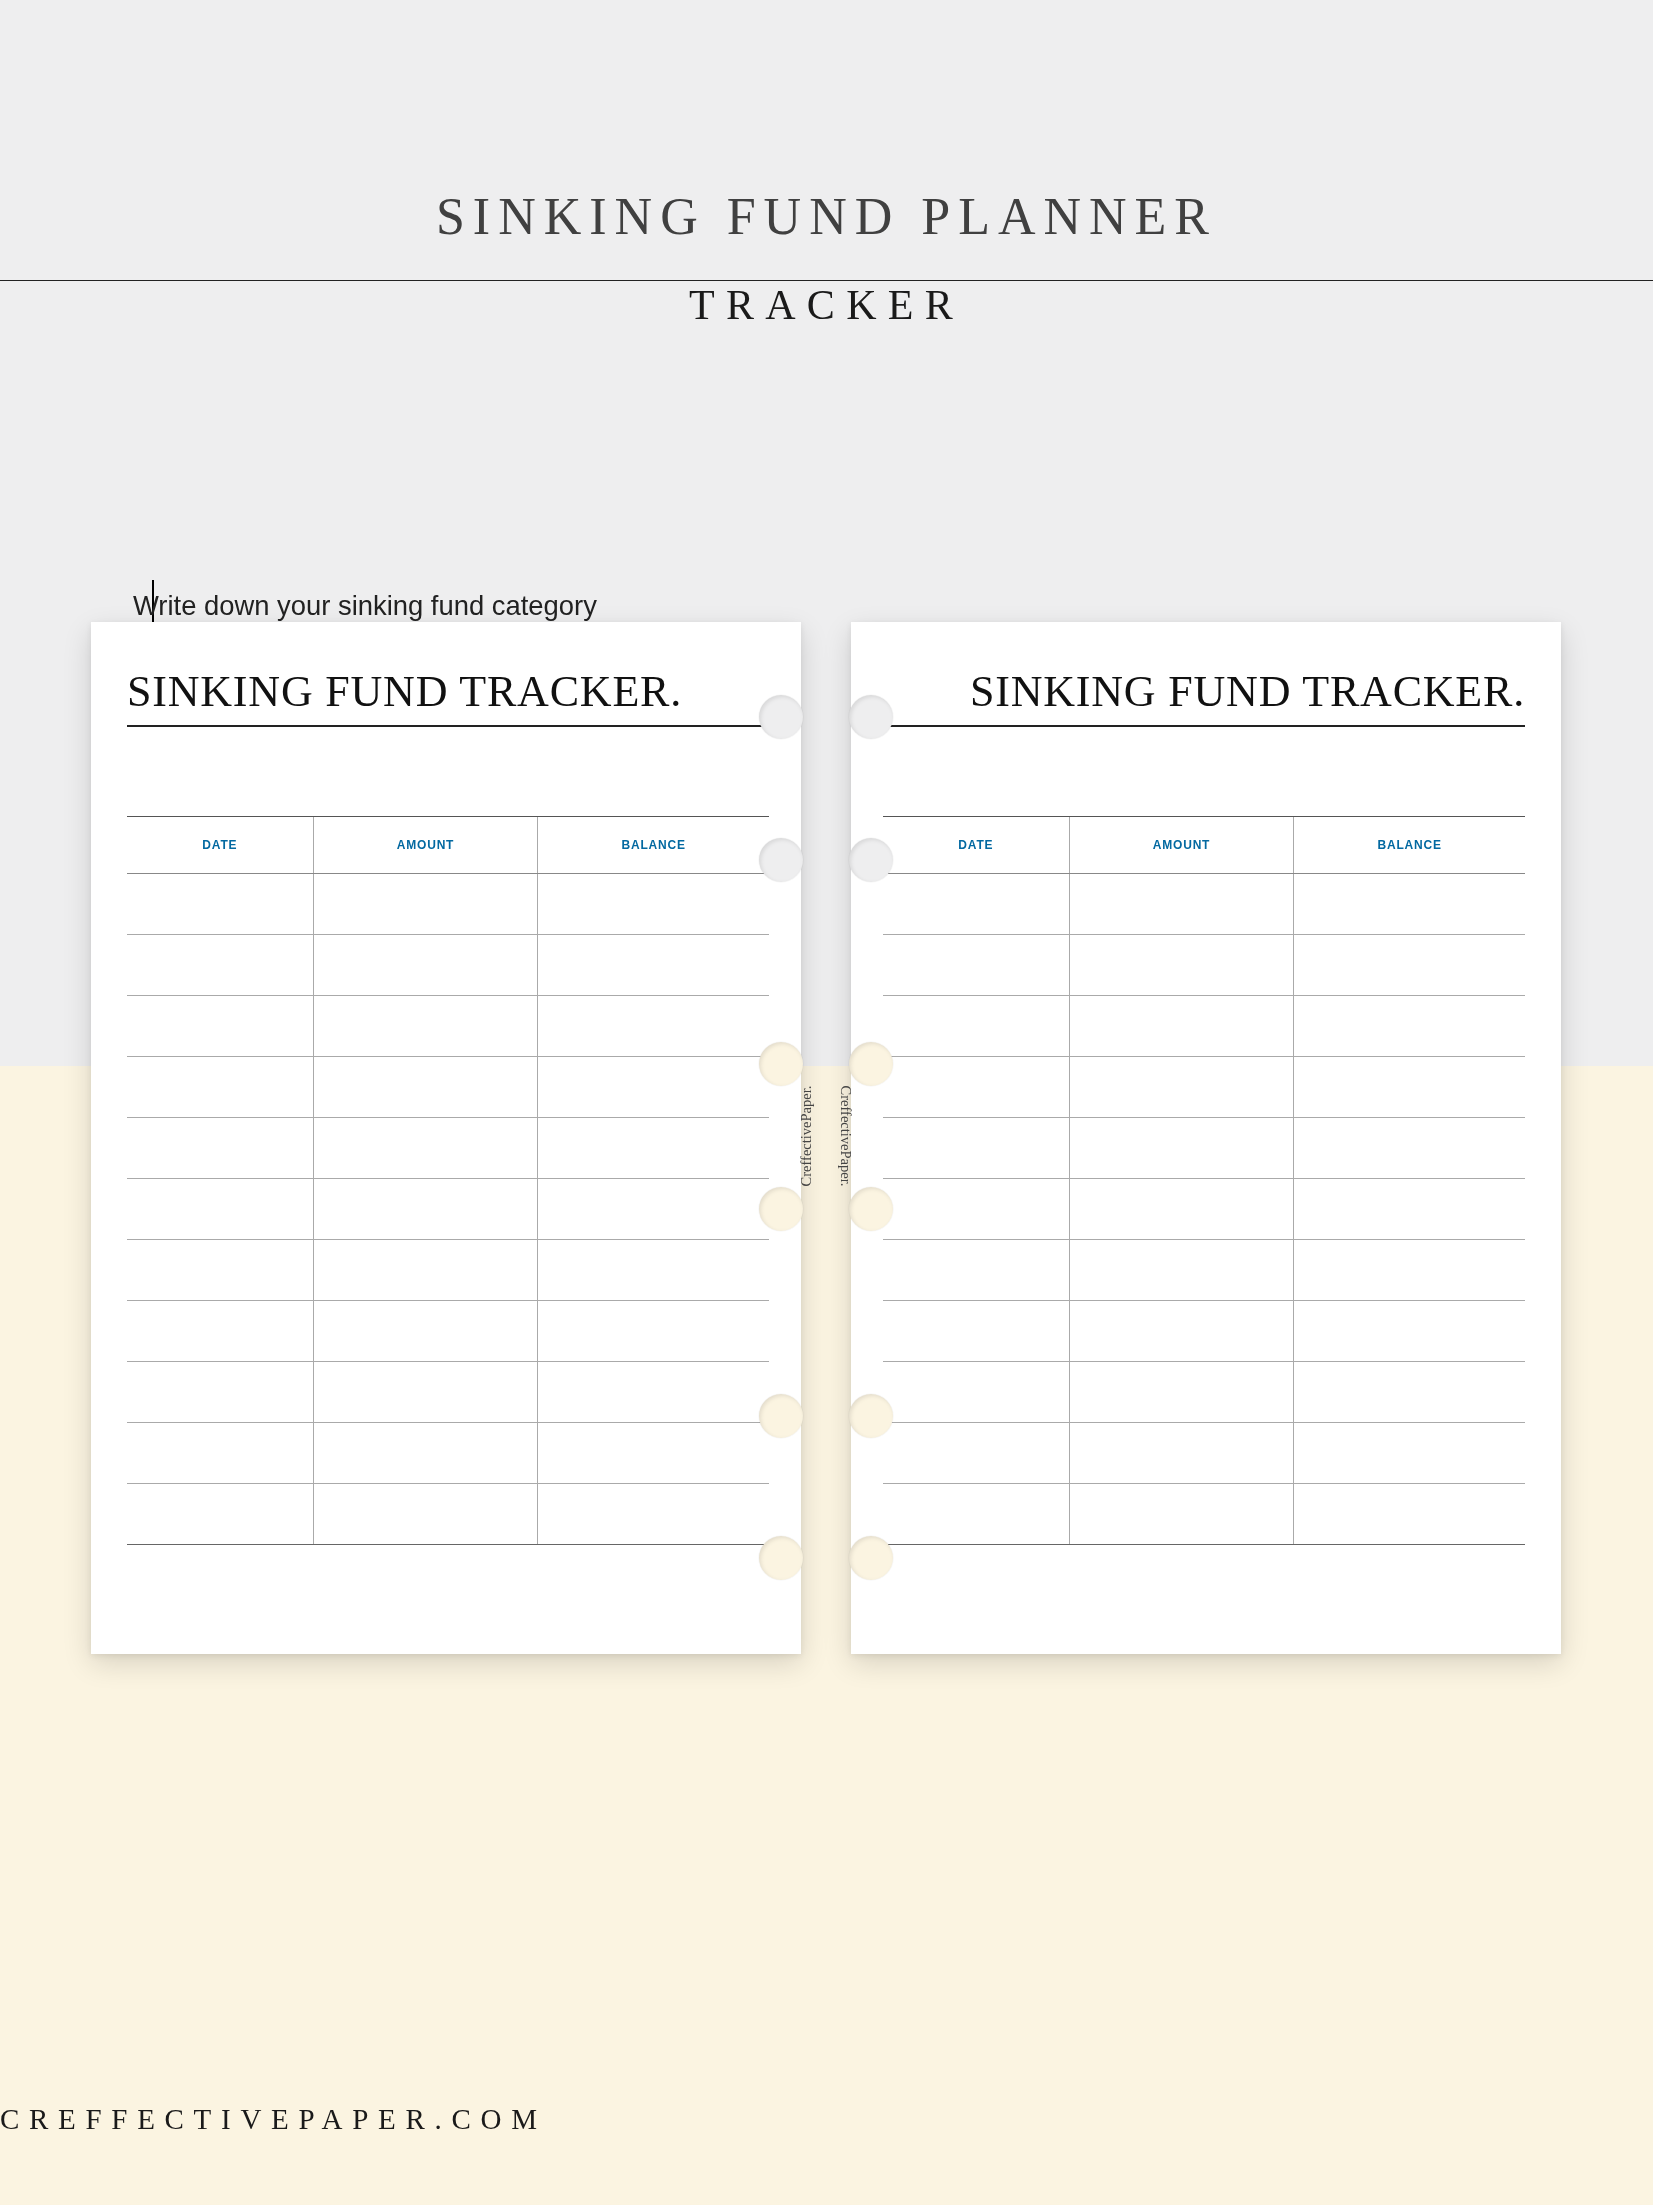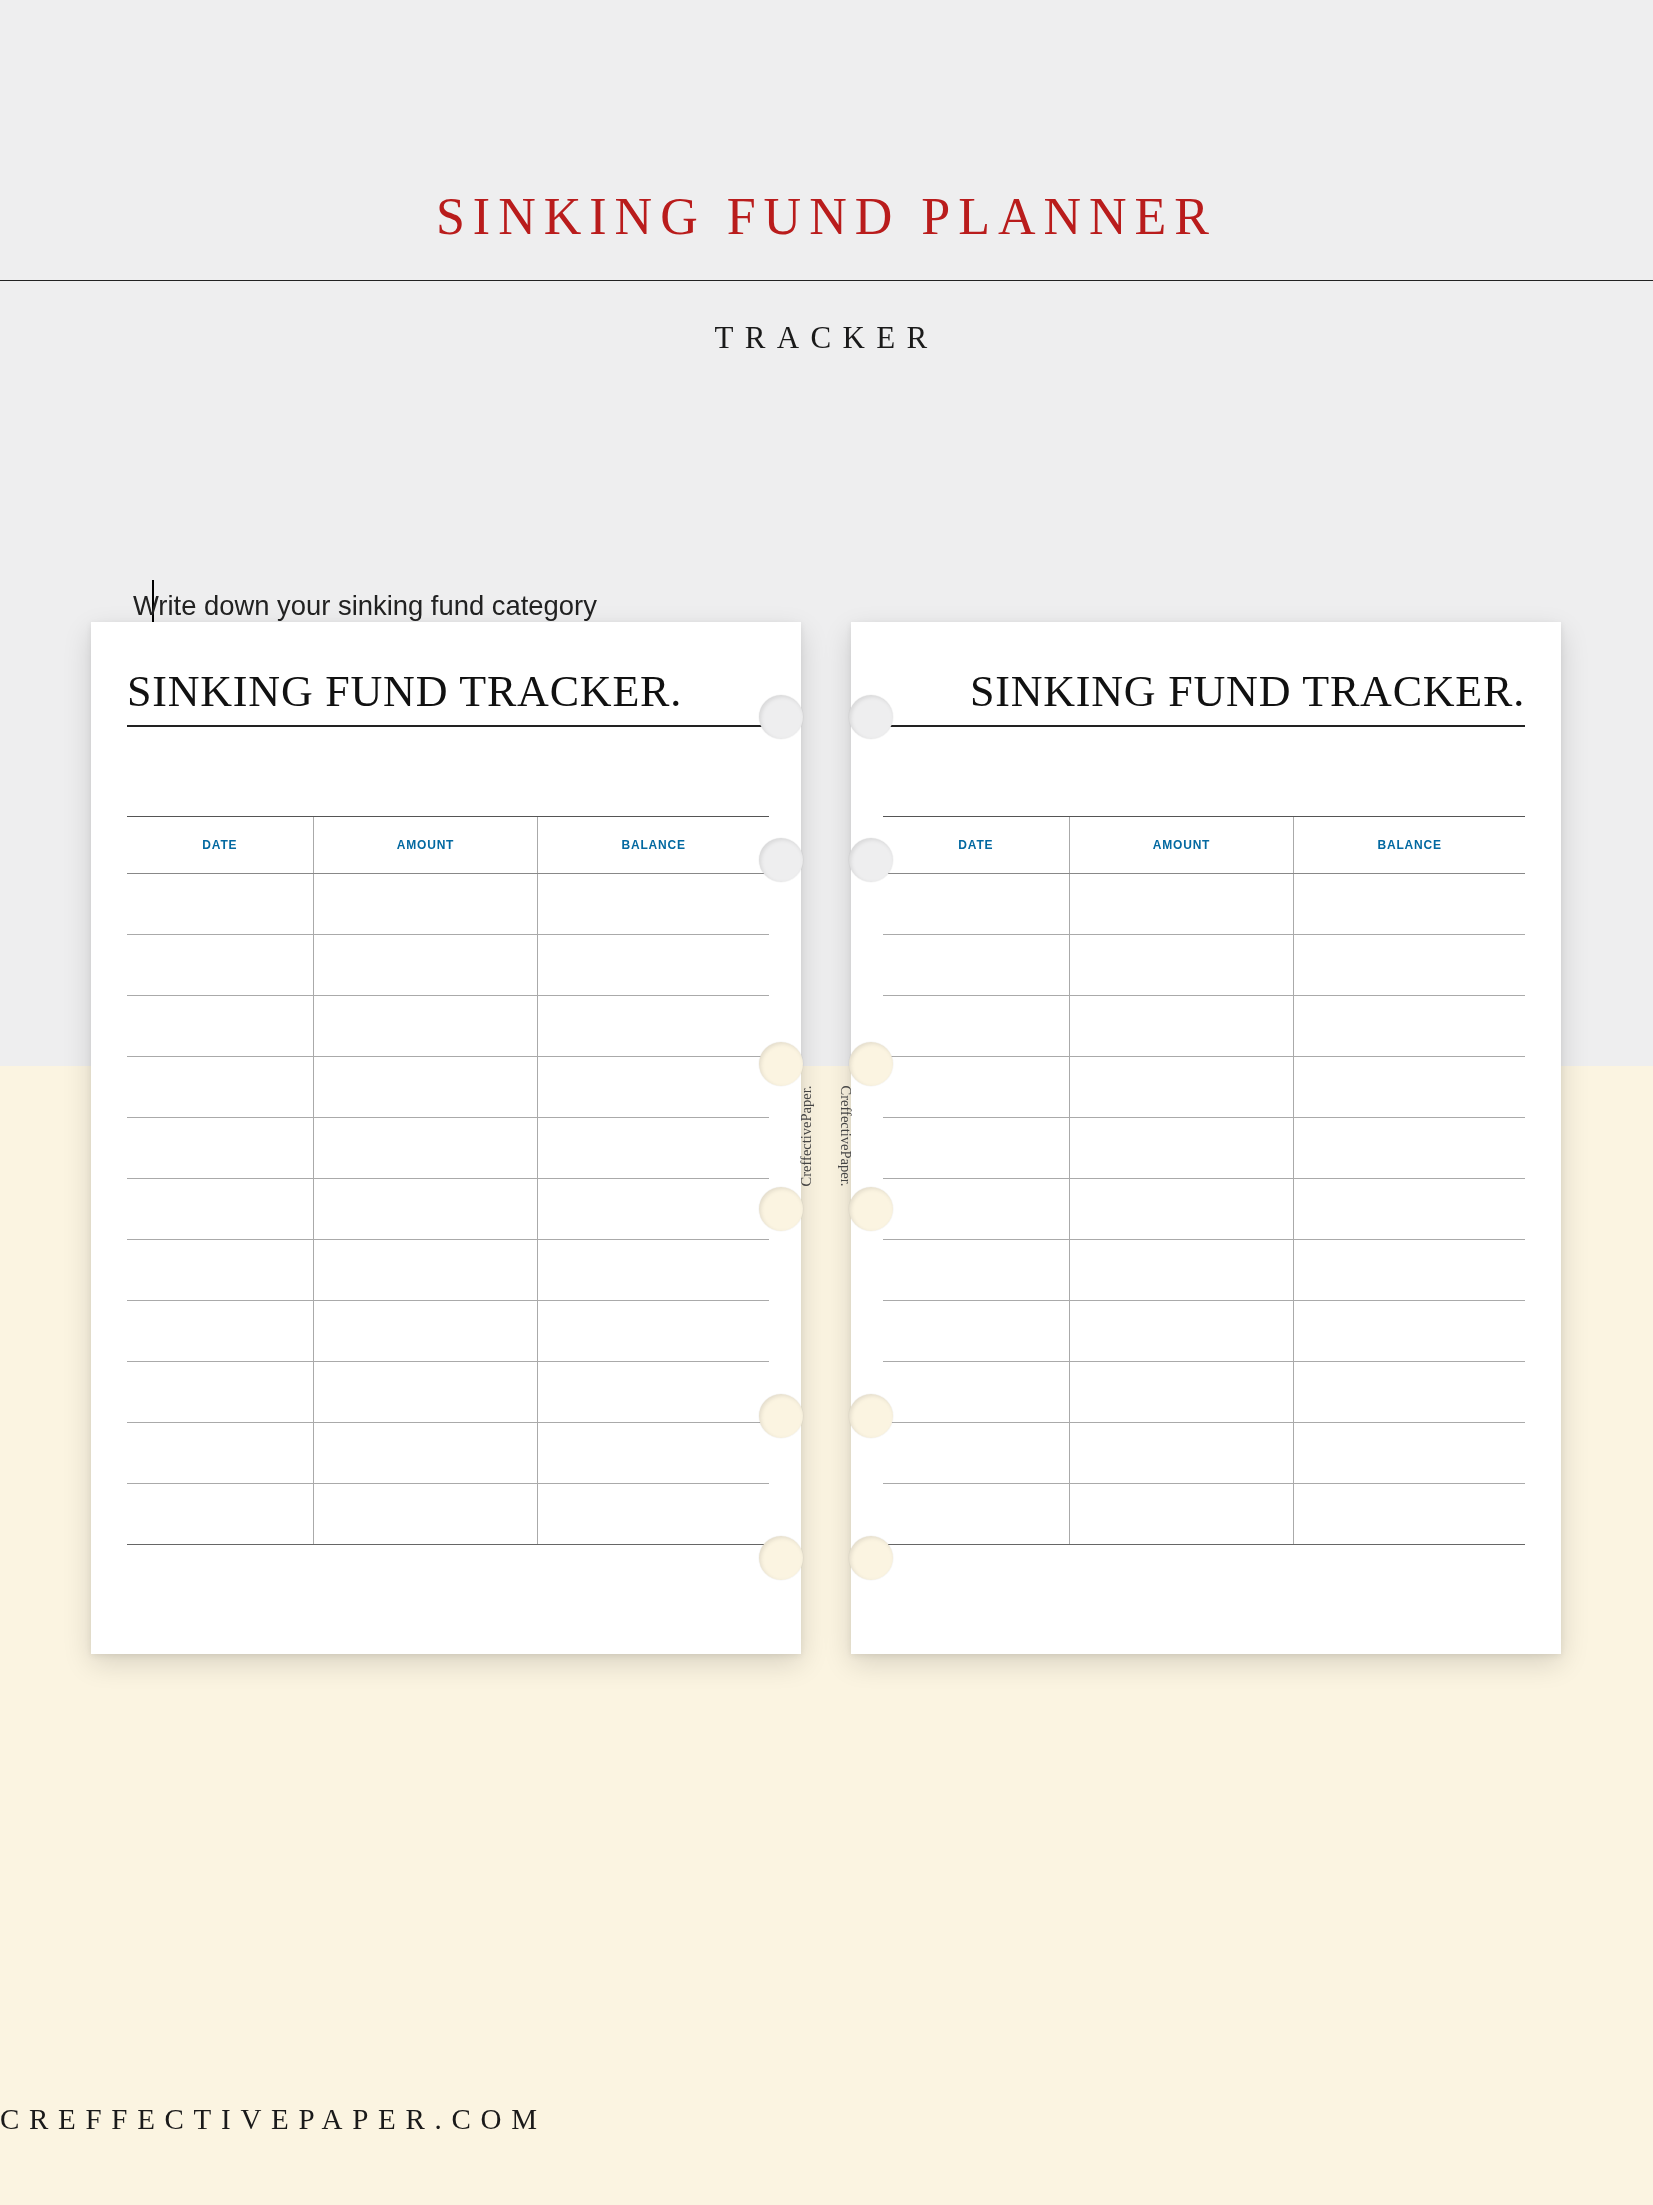--- a/index.html
+++ b/index.html
@@ -23,36 +23,35 @@
 
   .header {
     position: absolute;
     top: 0; left: 0; right: 0;
     text-align: center;
   }
   .title-main {
     font-size: 52px;
     letter-spacing: 8px;
     font-weight: 400;
-    color: #b91c1c;
+    color: #404040;
     margin-top: 187px;
     font-family: Georgia, 'Times New Roman', serif;
   }
   .rule {
     border: none;
     border-top: 1.6px solid #222;
     margin-top: 34px;
     width: 100%;
   }
   .title-sub {
-    font-size: 31px;
+    font-size: 42px;
     letter-spacing: 11.3px;
     font-weight: 400;
     color: #1a1a1a;
-    margin-top: 39px;
     font-family: Georgia, 'Times New Roman', serif;
   }
 
   .annotation {
     position: absolute;
     top: 590px;
     left: 133px;
     font-family: Verdana, Geneva, sans-serif;
     font-size: 27.4px;
     color: #222;

